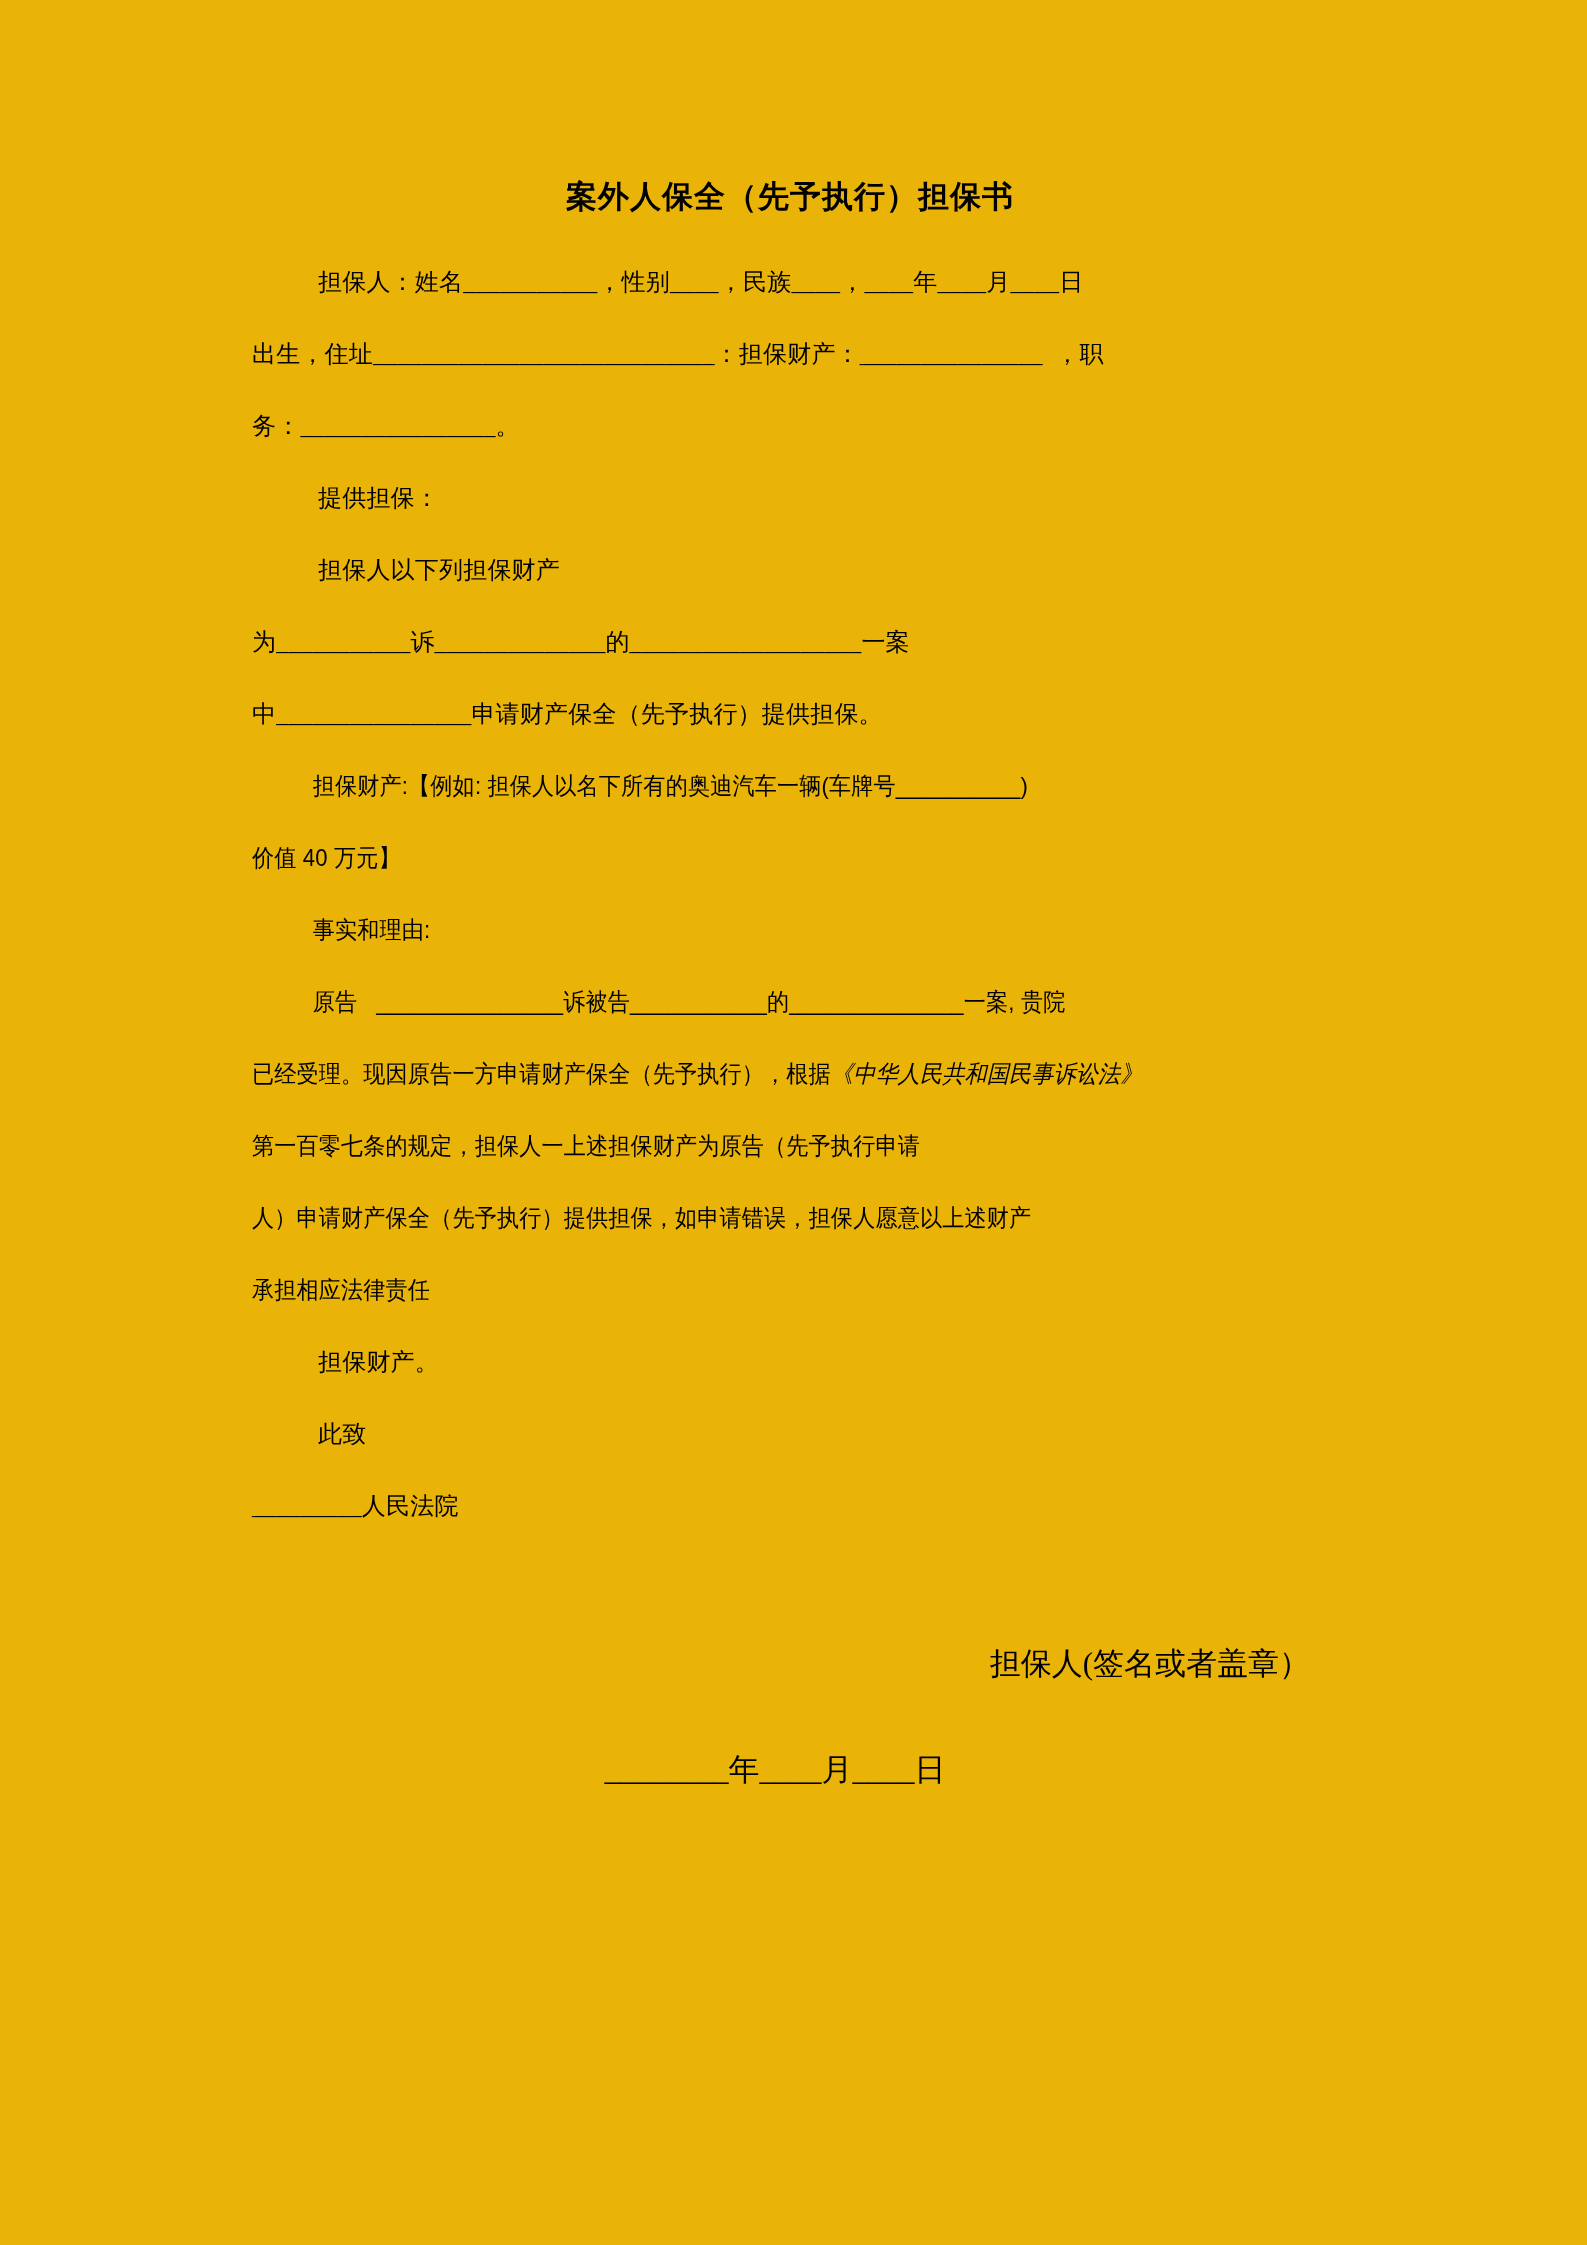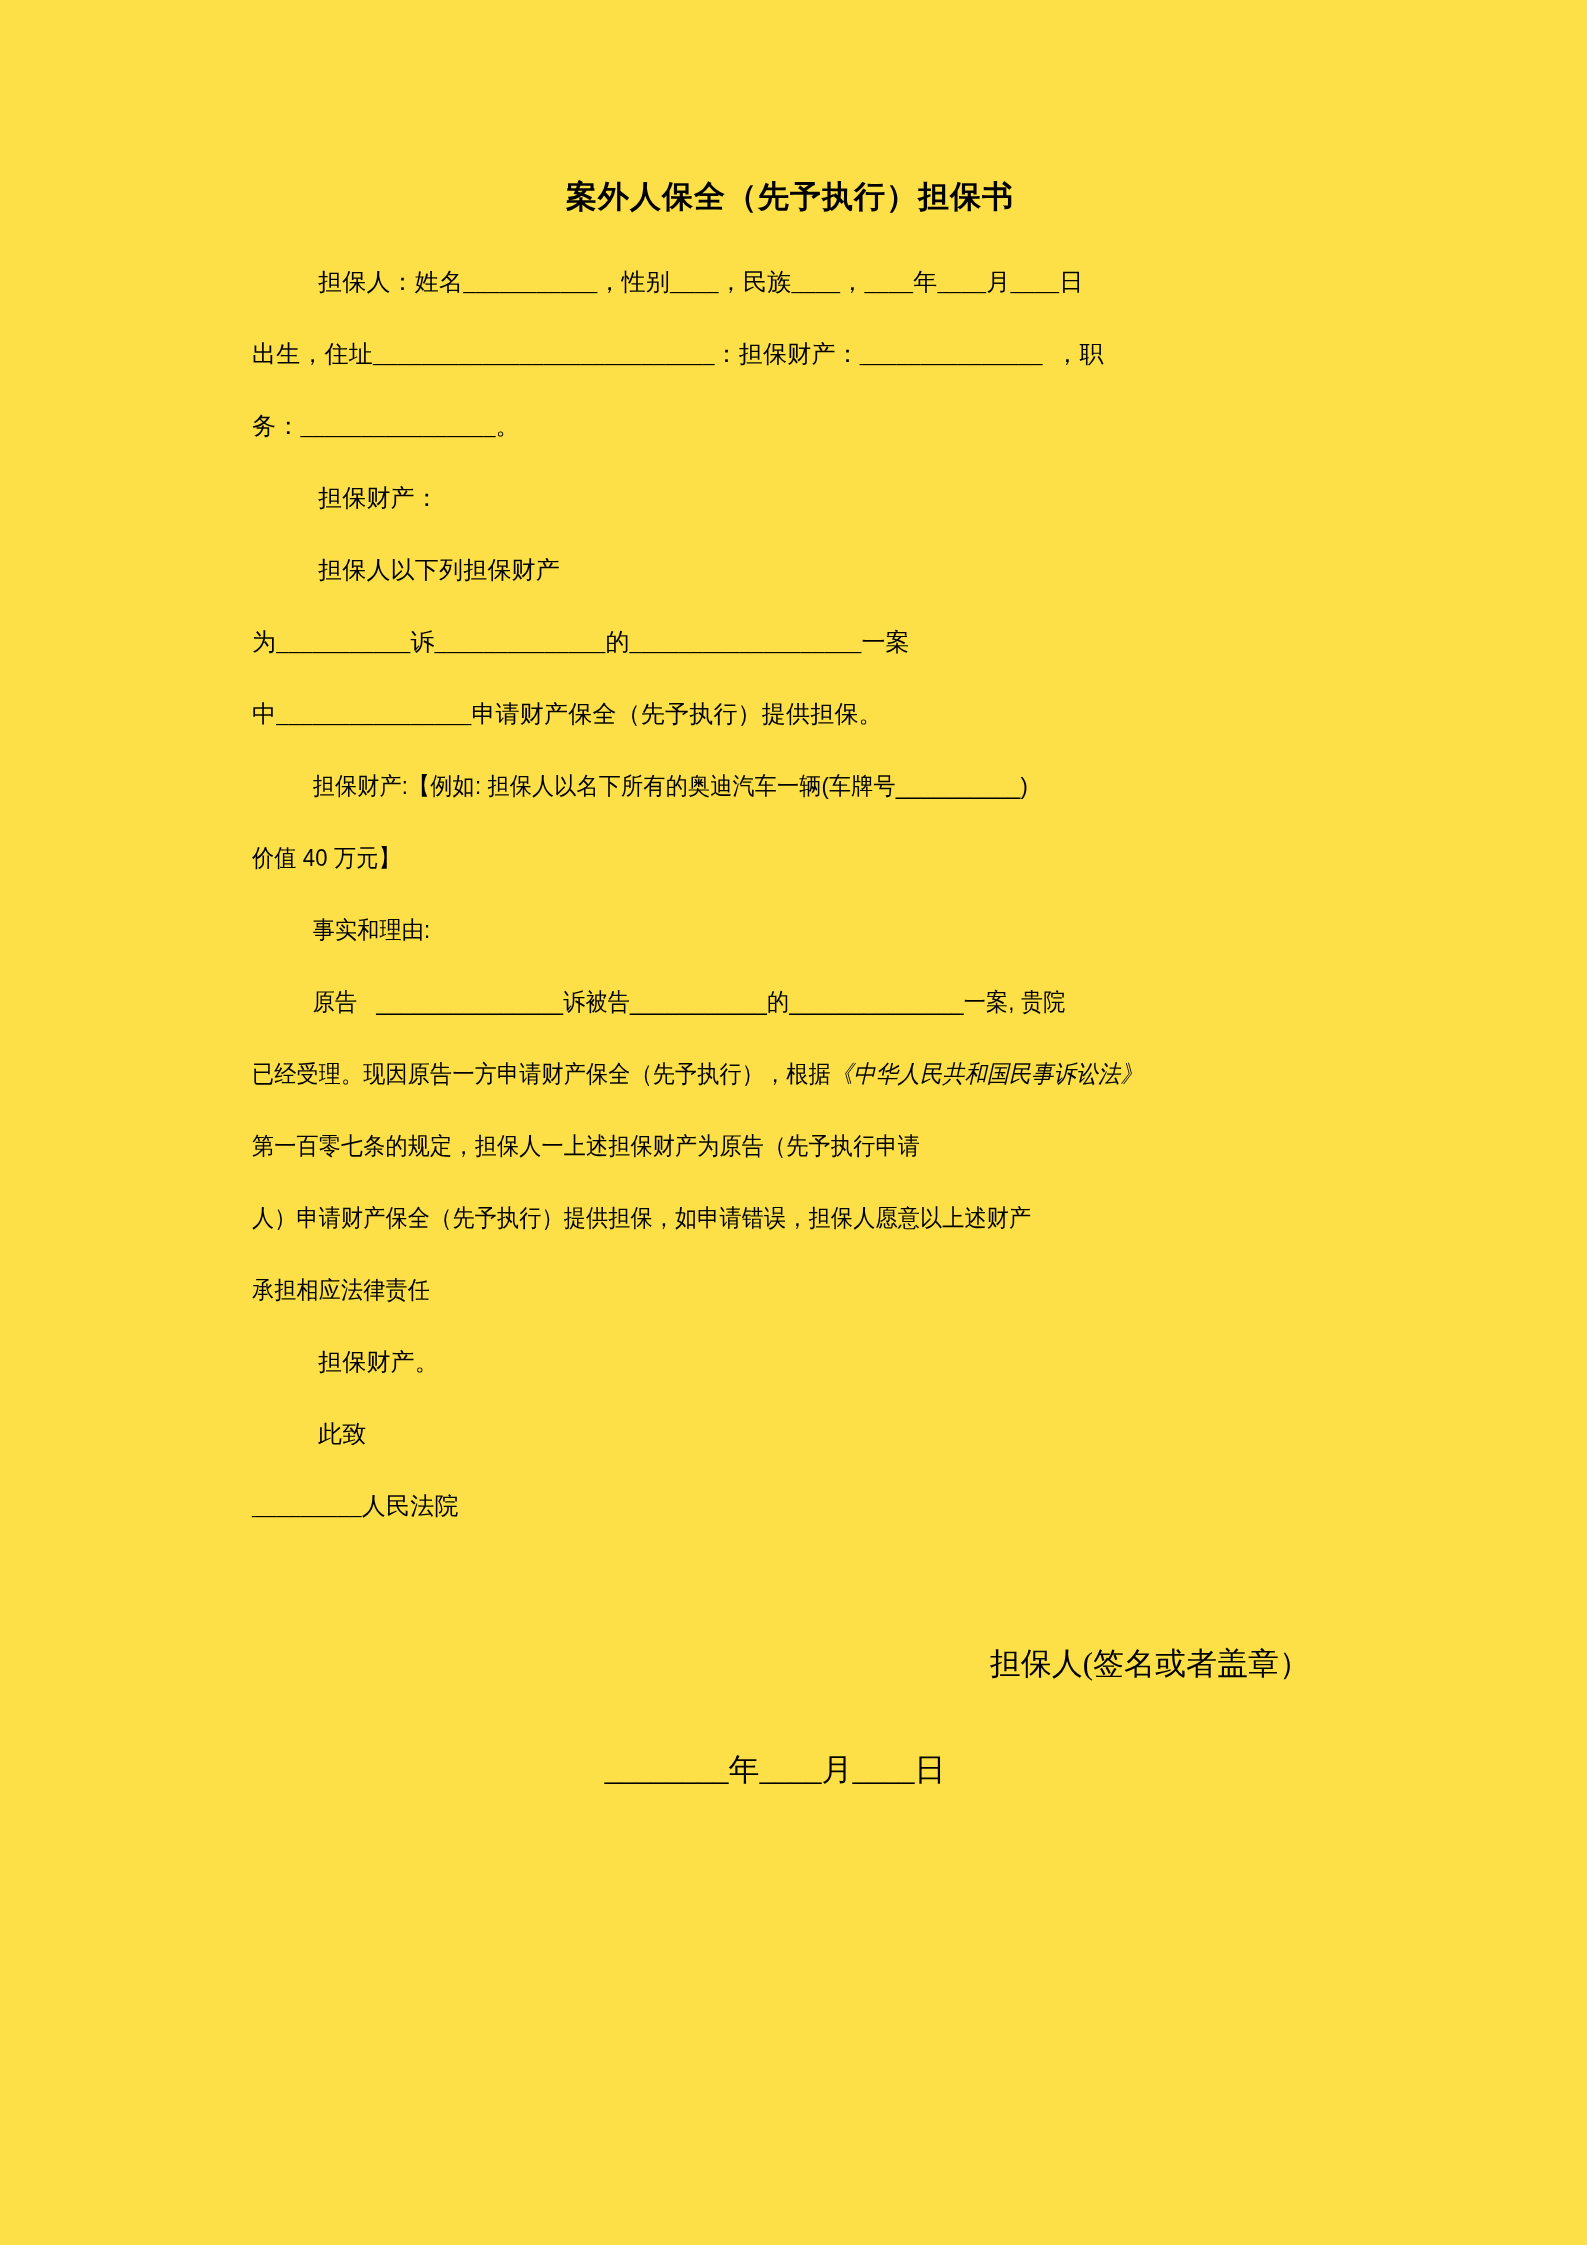--- a/index.html
+++ b/index.html
@@ -8,21 +8,21 @@
     background: #ffffff;
   }
   body {
     font-family: "Liberation Serif", "DejaVu Serif", serif;
     color: #000000;
   }
   .page {
     position: relative;
     width: 1587px;
     height: 2245px;
-    background: #fde047;
+    background: #eab308;
     margin: 0 auto;
     overflow: hidden;
     box-sizing: border-box;
   }
   .content {
     position: absolute;
     left: 240px;
     top: 175px;
     width: 1100px;
   }
@@ -90,21 +90,21 @@
 
     <div class="doc-title">案外人保全（先予执行）担保书</div>
 
     <div class="block">
       <p class="line serif indent">担保人：姓名___________，性别____，民族____，____年____月____日</p>
       <p class="line serif">出生，住址____________________________：担保财产：_______________  ，职</p>
       <p class="line serif">务：________________。</p>
     </div>
 
     <div class="block">
-      <p class="line serif indent">担保财产：</p>
+      <p class="line serif indent">提供担保：</p>
       <p class="line serif indent">担保人以下列担保财产</p>
       <p class="line serif">为___________诉______________的___________________一案</p>
       <p class="line serif">中________________申请财产保全（先予执行）提供担保。</p>
     </div>
 
     <div class="block">
       <p class="line indent"><span class="narrow">担保财产:【例如: 担保人以名下所有的奥迪汽车一辆(车牌号__________)</span></p>
       <p class="line"><span class="narrow">价值 40 万元】</span></p>
     </div>
 

